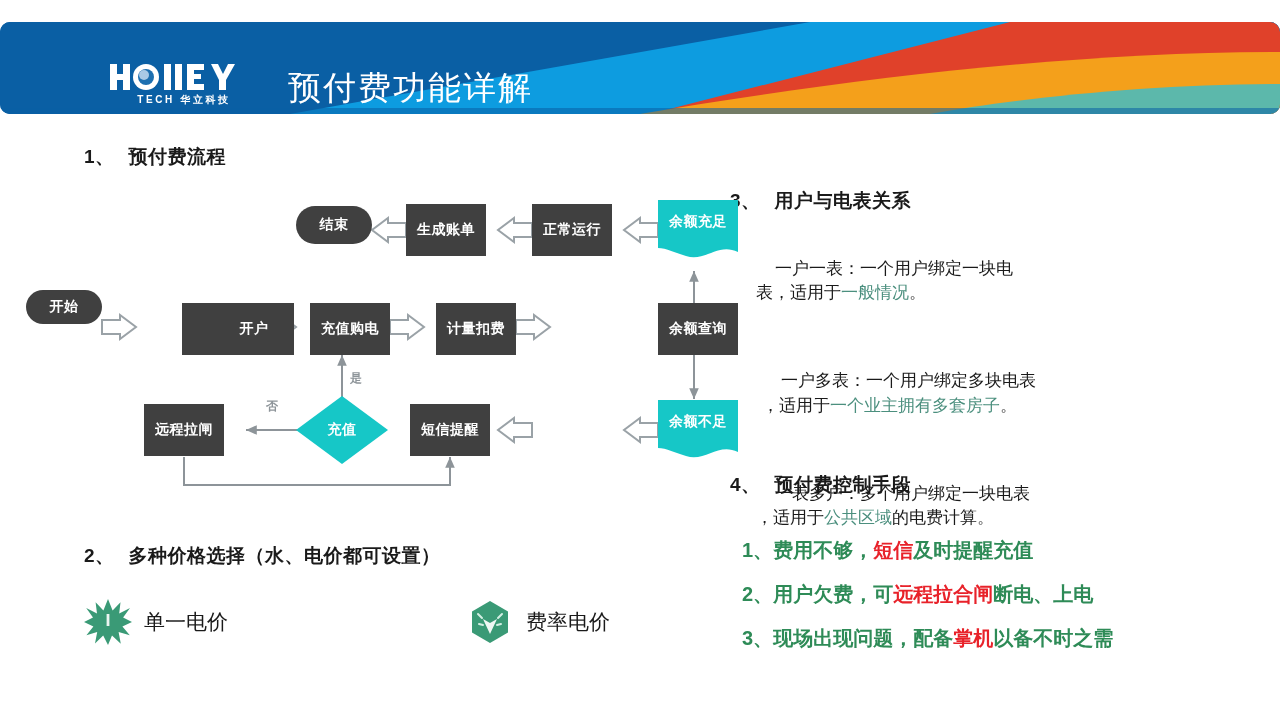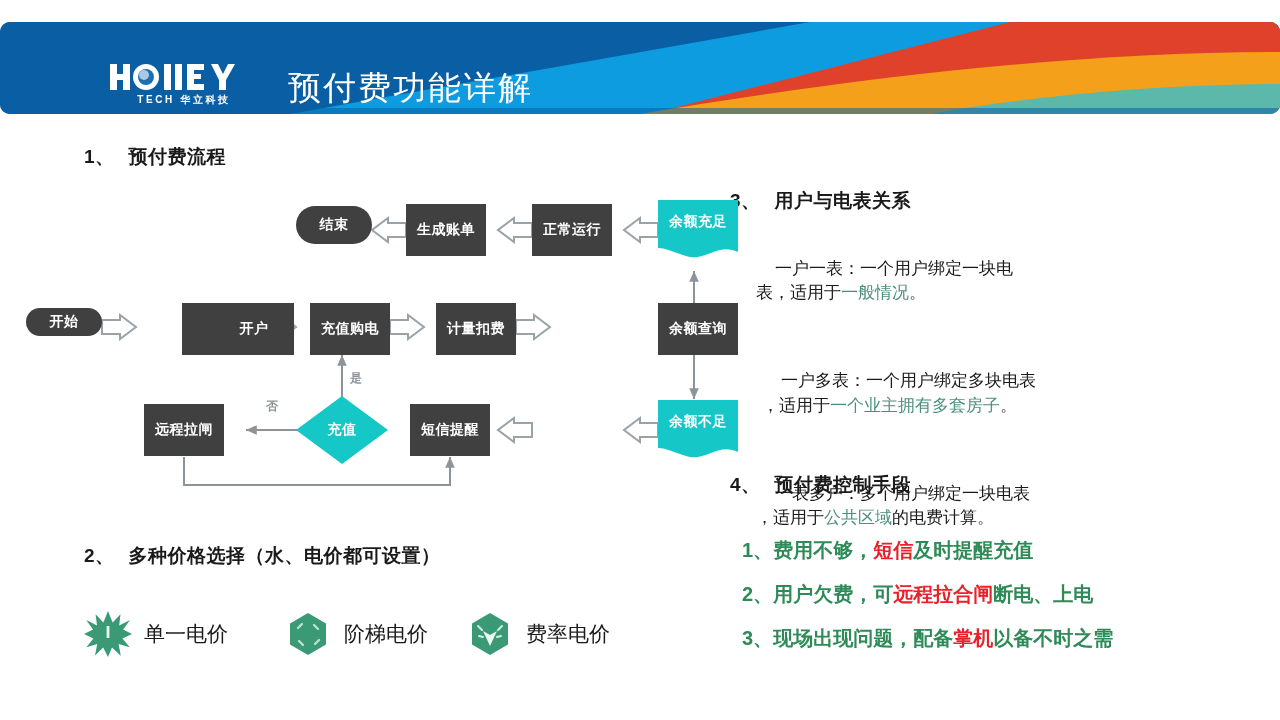--- a/index.html
+++ b/index.html
@@ -146,21 +146,21 @@
   
   #price-options {
     position: absolute;
     left: 84px;
     top: 590px;
     width: 620px;
     height: 60px;
   }
   .price-item {
     position: absolute;
-    top: 16px;
+    top: 4px;
     height: 56px;
     display: flex;
     align-items: center;
   }
   .price-icon {
     width: 48px;
     height: 48px;
     flex: 0 0 48px;
     position: relative;
   }
@@ -312,21 +312,21 @@
     <span>正常运行</span>
   </div>
 
   <div class="node node-doc" style="left:578px; top:15px; width:80px; height:60px;">
     <svg width="80" height="60" viewBox="0 0 80 60">
       <path d="M0,0 L80,0 L80,52 C60,42 48,62 28,56 C18,53 8,48 0,48 Z" fill="#16c7c7"></path>
     </svg>
     <span class="doc-label">余额充足</span>
   </div>
 
-  <div class="node node-pill" style="left:-54px; top:123px; width:76px; height:28px;justify-content:center;">
+  <div class="node node-pill" style="left:-54px; top:105px; width:76px; height:34px;justify-content:center;">
     <span>开始</span>
   </div>
 
   <div class="node" style="left:102px; top:118px; width:80px; height:52px;padding-left:32px;">
     <span>开户</span>
   </div>
 
   <div class="node" style="left:230px; top:118px; width:80px; height:52px;">
     <span>充值购电</span>
   </div>
@@ -370,29 +370,20 @@
   <div class="price-item" style="left:0px;">
     <span class="price-icon">
       <svg width="48" height="48" viewBox="0 0 48 48">
         <polygon fill="#3a9a76" points="24,1 28.6,12.5 36.5,4.2 35.2,15.6 46,10 39.1,19.6 48,24 38.4,28.4 45.8,37.2 34.6,33.9 36.8,45.8 28,37.6 24,47 19.2,37.6 11,45.6 13.2,33.9 2.4,37.2 9.4,28.4 0,24 9,19.6 2.2,10 13,15.6 11.6,4.2 19.4,12.5"></polygon>
         <rect x="22.6" y="16" width="2.8" height="12" fill="#ffffff" opacity="0.9"></rect>
       </svg>
     </span>
     <span class="price-label">单一电价</span>
   </div>
 
-  <div class="price-item" style="left:200px;">
-    <span class="price-icon">
-      <svg width="48" height="48" viewBox="0 0 48 48">
-        <polygon fill="#3a9a76" points="24,3 42,13.5 42,34.5 24,45 6,34.5 6,13.5"></polygon>
-        <path d="M14,18 L18,14 M30,15 L34,19 M15,31 L19,35 M31,34 L35,30" stroke="#b9e2d2" stroke-width="2.4" stroke-linecap="round" fill="none"></path>
-      </svg>
-    </span>
-    <span class="price-label">阶梯电价</span>
-  </div>
 
   <div class="price-item" style="left:382px;">
     <span class="price-icon">
       <svg width="48" height="48" viewBox="0 0 48 48">
         <polygon fill="#3a9a76" points="24,3 42,13.5 42,34.5 24,45 6,34.5 6,13.5"></polygon>
         <path d="M24,36 L17,21 L24,25 L31,21 Z" fill="#ffffff" opacity="0.92"></path>
         <path d="M12,16 L16,20 M36,16 L32,20 M13,26 L17,27 M35,26 L31,27" stroke="#d4efe4" stroke-width="2" stroke-linecap="round" fill="none"></path>
       </svg>
     </span>
     <span class="price-label">费率电价</span>

